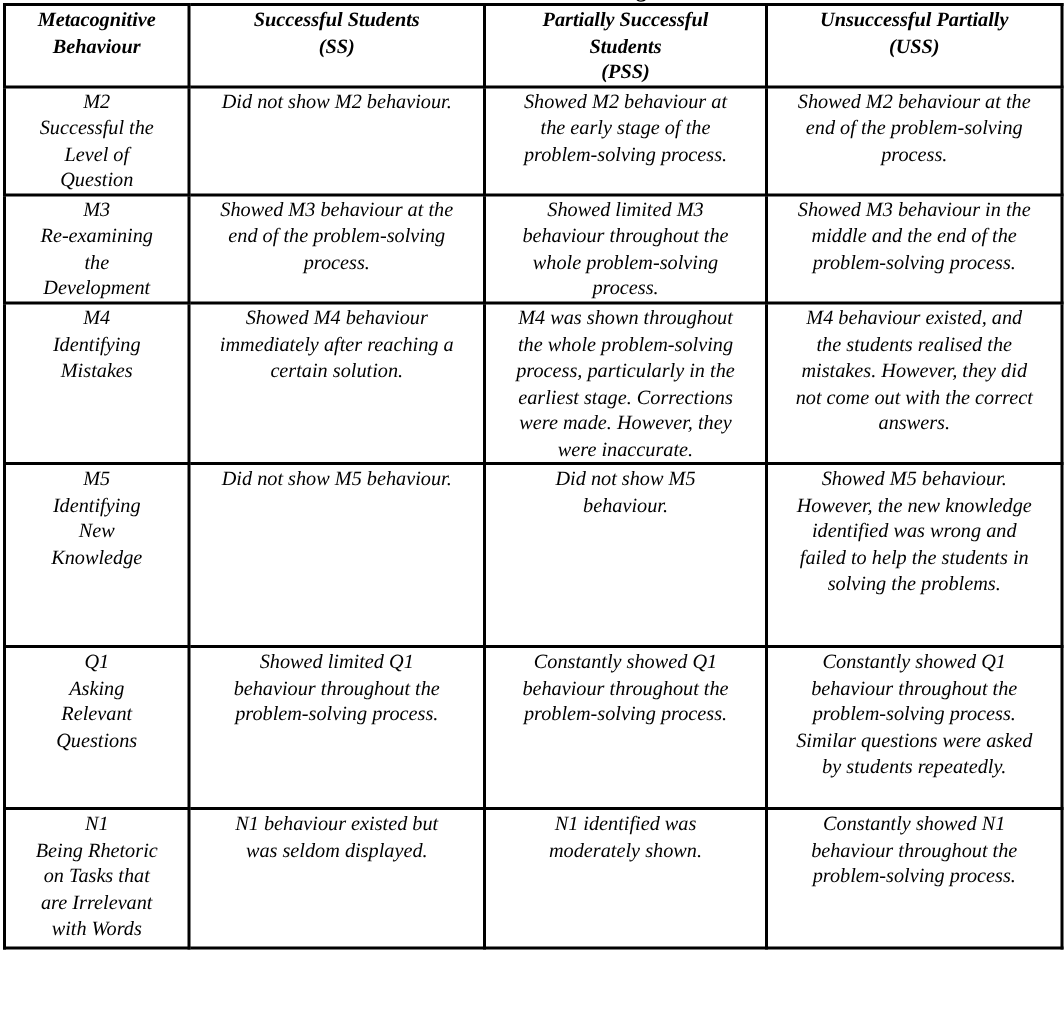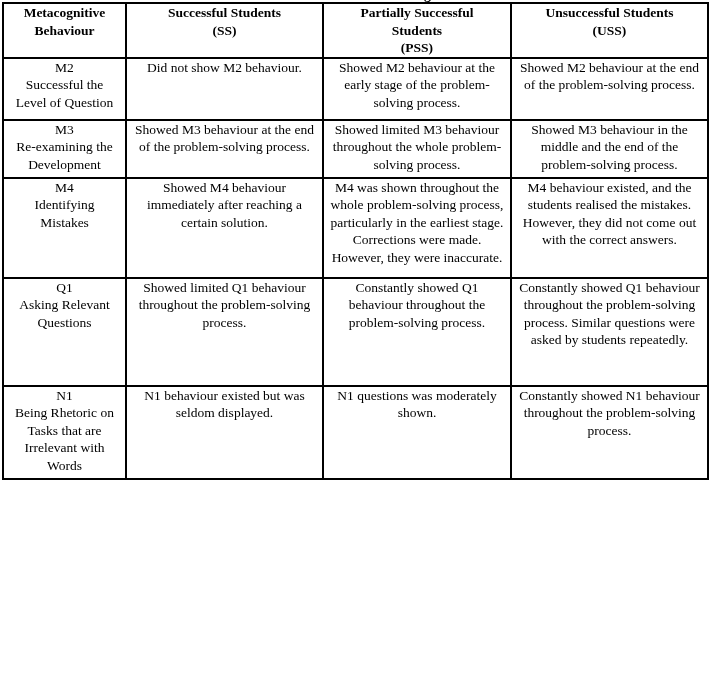--- a/index.html
+++ b/index.html
@@ -34,25 +34,26 @@
     left: 2px;
     top: 2px;
     border-collapse: collapse;
     table-layout: fixed;
     width: 705px;
   }
   .grid th, .grid td {
     border: 2px solid #000000;
     vertical-align: top;
     text-align: center;
-    padding: 0 6px;
+    padding: 0 18px;
     font-size: 13.5px;
     line-height: 1.3;
     white-space: pre-line;
     overflow: hidden;
+    font-style: italic;
   }
   .grid th { font-weight: bold; }
   .grid td { font-weight: normal; }
   tr.hdr  { height: 53px; }
   tr.r0 { height: 71px; }
   tr.r1 { height: 62px; }
   tr.r2 { height: 58px; }
   tr.r3 { height: 100px; }
   tr.r4 { height: 122px; }
   tr.r5 { height: 108px; margin-top: 38px; }
@@ -74,21 +75,21 @@
   </colgroup>
   <tbody>
       <tr class="hdr">
     <th>Metacognitive
 Behaviour</th>
     <th>Successful Students
 (SS)</th>
     <th>Partially Successful
 Students
 (PSS)</th>
-    <th>Unsuccessful Students
+    <th>Unsuccessful Partially
 (USS)</th>
   </tr>
   <tr class="r1">
     <td>M2
 Successful the Level of Question</td>
     <td>Did not show M2 behaviour.</td>
     <td>Showed M2 behaviour at the early stage of the problem-solving process.</td>
     <td>Showed M2 behaviour at the end of the problem-solving process.</td>
   </tr>
   <tr class="r2">
@@ -98,28 +99,35 @@
     <td>Showed limited M3 behaviour throughout the whole problem-solving process.</td>
     <td>Showed M3 behaviour in the middle and the end of the problem-solving process.</td>
   </tr>
   <tr class="r3">
     <td>M4
 Identifying Mistakes</td>
     <td>Showed M4 behaviour immediately after reaching a certain solution.</td>
     <td>M4 was shown throughout the whole problem-solving process, particularly in the earliest stage. Corrections were made. However, they were inaccurate.</td>
     <td>M4 behaviour existed, and the students realised the mistakes. However, they did not come out with the correct answers.</td>
   </tr>
+  <tr class="r4">
+    <td>M5
+Identifying New Knowledge</td>
+    <td>Did not show M5 behaviour.</td>
+    <td>Did not show M5 behaviour.</td>
+    <td>Showed M5 behaviour. However, the new knowledge identified was wrong and failed to help the students in solving the problems.</td>
+  </tr>
   <tr class="r5">
     <td>Q1
 Asking Relevant Questions</td>
     <td>Showed limited Q1 behaviour throughout the problem-solving process.</td>
     <td>Constantly showed Q1 behaviour throughout the problem-solving process.</td>
     <td>Constantly showed Q1 behaviour throughout the problem-solving process. Similar questions were asked by students repeatedly.</td>
   </tr>
   <tr class="r6">
     <td>N1
 Being Rhetoric on Tasks that are Irrelevant with Words</td>
     <td>N1 behaviour existed but was seldom displayed.</td>
-    <td>N1 questions was moderately shown.</td>
+    <td>N1 identified was moderately shown.</td>
     <td>Constantly showed N1 behaviour throughout the problem-solving process.</td>
   </tr>
 </tbody>
   </table>
 
 </body></html>

